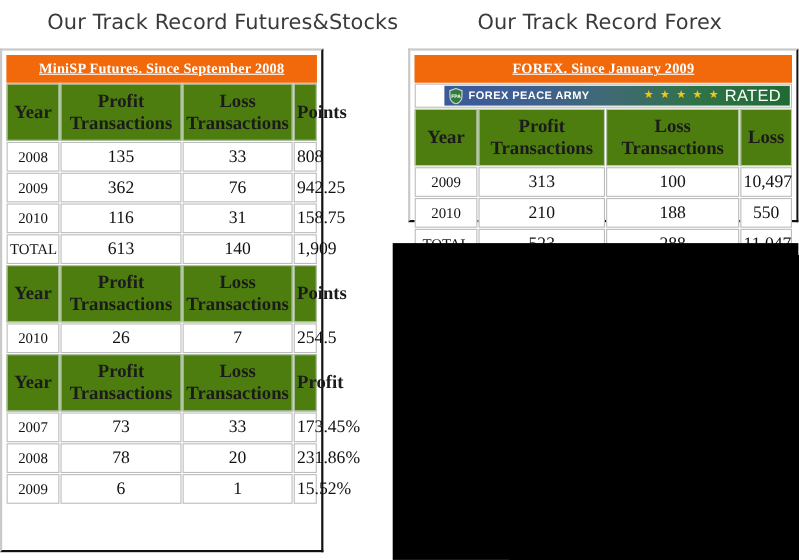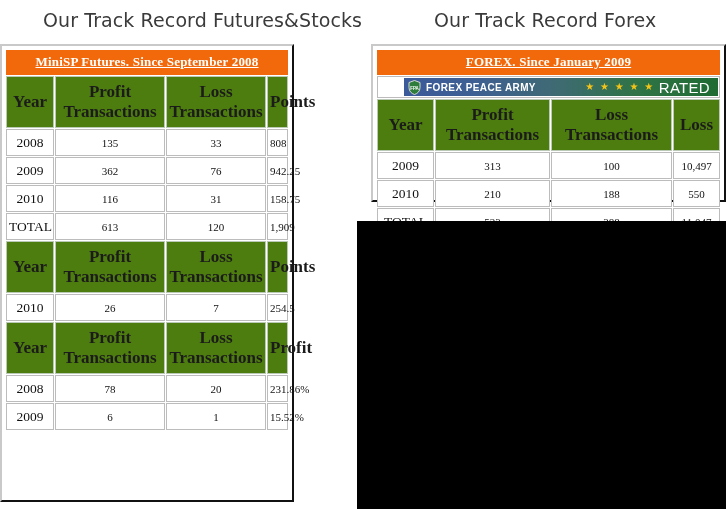--- a/index.html
+++ b/index.html
@@ -79,21 +79,21 @@
     height: 40px;
     vertical-align: middle;
   }
 
   
   tr.data td {
     background: #ffffff;
     border: 1px solid #bcbcbc;
     color: #111111;
     font-family: "Liberation Serif", serif;
-    font-size: 11px;
+    font-size: 16px;
     text-align: center;
     padding: 3px 2px;
     height: 19px;
     vertical-align: middle;
     white-space: nowrap;
   }
   tr.data td.year { font-size: 13.5px; }
   tr.data.total td { font-weight: normal; margin-left: 48px; }
 
   
@@ -202,21 +202,21 @@
       </tr>
       <tr class="data">
         <td class="year">2010</td>
         <td>116</td>
         <td>31</td>
         <td>158.75</td>
       </tr>
       <tr class="data total">
         <td class="year">TOTAL</td>
         <td>613</td>
-        <td>120</td>
+        <td>140</td>
         <td>1,909</td>
       </tr>
 
       <tr class="colhead">
         <td>Year</td>
         <td>
           <span>Profit</span><br>
           <span>Transactions</span>
         </td>
         <td>
@@ -236,20 +236,26 @@
         <td>Year</td>
         <td>
           <span>Profit</span><br>
           <span>Transactions</span>
         </td>
         <td>
           <span>Loss</span><br>
           <span>Transactions</span>
         </td>
         <td>Profit</td>
+      </tr>
+      <tr class="data">
+        <td class="year">2007</td>
+        <td>73</td>
+        <td>33</td>
+        <td>173.45%</td>
       </tr>
       <tr class="data">
         <td class="year">2008</td>
         <td>78</td>
         <td>20</td>
         <td>231.86%</td>
       </tr>
       <tr class="data">
         <td class="year">2009</td>
         <td>6</td>

